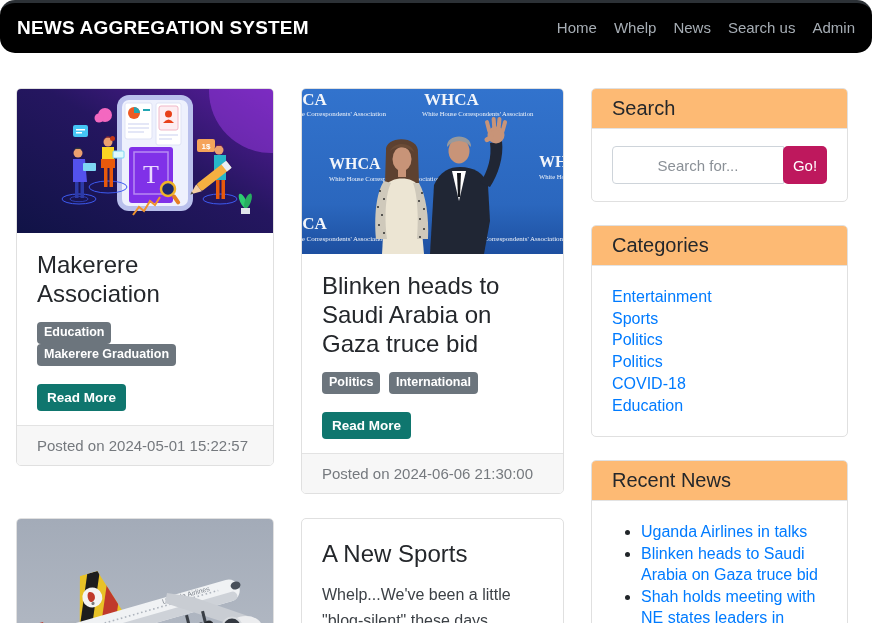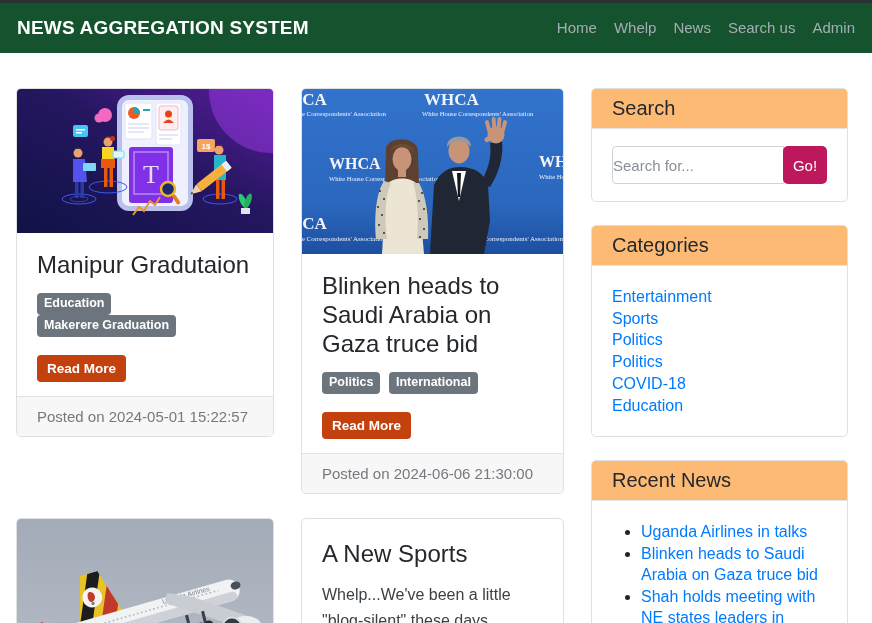--- a/index.html
+++ b/index.html
@@ -1,53 +1,53 @@
 <!DOCTYPE html>
 <html><head>
 <meta charset="utf-8">
 <style>
   * { margin:0; padding:0; box-sizing:border-box; }
   html,body { width:872px; height:623px; overflow:hidden; background:#fff;
     font-family:"Liberation Sans", sans-serif; }
 
   
-  .navbar { height:53px; background:#14532d; border-top:3px solid #2c3136;
-    display:flex; align-items:center; justify-content:space-between; padding:0 17px; }
+  .navbar { height:53px; background:#000000; border-top:3px solid #2c3136;
+    display:flex; align-items:center; justify-content:space-between; padding:0 17px;border-radius:15px; }
   .brand { color:#fff; font-size:19px; font-weight:bold; letter-spacing:.2px; text-decoration:none; }
   .nav-links { display:flex; list-style:none; }
   .nav-links li { margin-left:17px; }
   .nav-links a { color:#a6adb4; font-size:15px; text-decoration:none; }
 
   
   .main { display:flex; align-items:flex-start; padding:35px 16px 0 16px; gap:27px; }
   .articles { display:grid; grid-template-columns:258px 263px; column-gap:27px; row-gap:24px;
     align-items:start; width:548px; }
   .sidebar { width:257px; }
 
   
   .card { background:#fff; border:1px solid #e0e0e0; border-radius:5px; overflow:hidden; }
   .card-body { padding:17px 20px 14px 20px; }
   .card-title { font-size:24px; font-weight:500; color:#24272b; line-height:1.21; margin-bottom:14px; }
   .badges { margin-bottom:2px; }
   .badge { display:inline-block; background:#6c757d; color:#fff; font-size:12.5px; font-weight:bold;
     padding:4px 7px; border-radius:4px; margin-right:4px; line-height:1.1; }
-  .read-more { display:inline-block; background:#c2410c; color:#fff; font-size:13.5px; font-weight:bold;
+  .read-more { display:inline-block; background:#0f766e; color:#fff; font-size:13.5px; font-weight:bold;
     border:none; border-radius:4px; padding:6px 10px; margin-top:16px; cursor:pointer; }
   .card-footer { background:#f7f7f7; border-top:1px solid #e3e3e3; padding:11px 20px;
     color:#75797e; font-size:15px; }
   .card-text { font-size:16px; color:#3c4146; line-height:1.62; }
 
   
   .side-card { border:1px solid #e0e0e0; border-radius:5px; overflow:hidden; margin-bottom:23px; background:#fff; }
   .side-card-header { background:#fdba74; border-bottom:1px solid #e3e3e3; padding:8px 20px;
     font-size:20px; color:#24272b; }
   .side-card-body { padding:20px; }
   .search-group { display:flex; }
   .search-input { flex:1; min-width:0; height:38px; border:1px solid #ced4da; border-radius:4px 0 0 4px;
-    padding:0 0; font-size:15px; color:#495057; font-family:"Liberation Sans",sans-serif; }
+    padding:0 27px; font-size:15px; color:#495057; font-family:"Liberation Sans",sans-serif;text-align:center; }
   .search-input::placeholder { color:#8a9097; }
   .go-btn { height:38px; width:44px; margin-left:-1px; background:#be185d; color:#fff; border:none;
     border-radius:5px; font-size:15px; cursor:pointer; }
   .cat-list { list-style:none; }
   .cat-list a { color:#007bff; font-size:16px; text-decoration:none; display:inline-block; line-height:21.7px; }
   .recent-list { margin:0 0 0 12px; padding-left:17px; }
   .recent-list li { color:#212529; line-height:21.5px; }
   .recent-list a { color:#007bff; font-size:16px; text-decoration:none; }
 
   .img-wrap { display:block; width:100%; overflow:hidden; }
@@ -144,21 +144,21 @@
           <path d="M197.5,60 A4.5 4.5 0 0 1 206.5,60 L205,57 L199,57 Z" fill="#6d214f"></path>
           <g transform="translate(176,104) rotate(-38)">
             <rect x="8" y="-5" width="38" height="9" rx="2" fill="#f5b041"></rect>
             <rect x="40" y="-5" width="6" height="9" fill="#e8eef7"></rect>
             <polygon points="8,-5 -3,-0.5 8,4" fill="#f3cfa4"></polygon>
             <polygon points="0,-2 -3,-0.5 0,1" fill="#4b4b4b"></polygon>
           </g>
         </svg>
       </span>
       <div class="card-body">
-        <div class="card-title">Manipur Gradutaion</div>
+        <div class="card-title">Makerere Association</div>
         <div class="badges">
           <span class="badge">Education</span>
           <span class="badge">Makerere Graduation</span>
         </div>
         <button class="read-more">Read More</button>
       </div>
       <div class="card-footer">Posted on 2024-05-01 15:22:57</div>
     </div>
 
     <div class="card">

